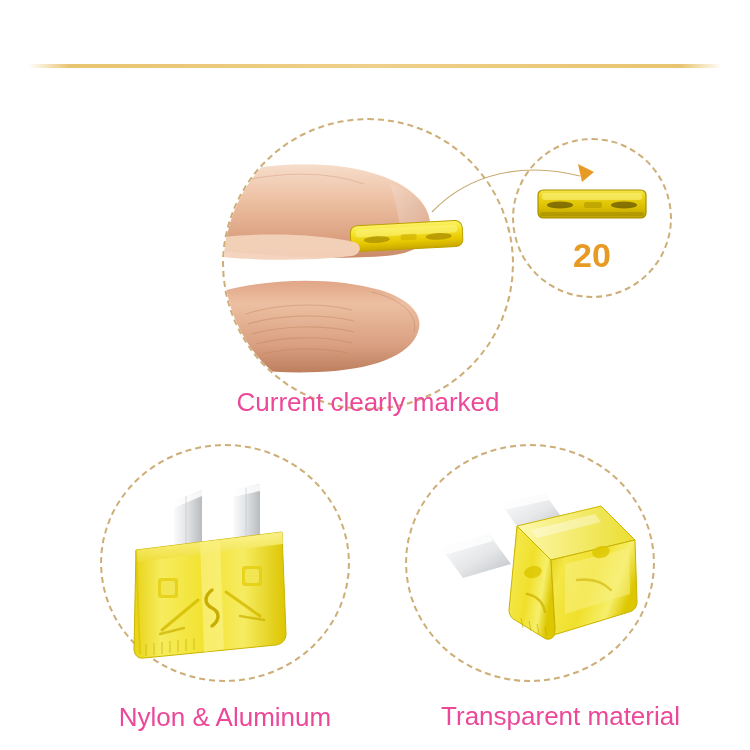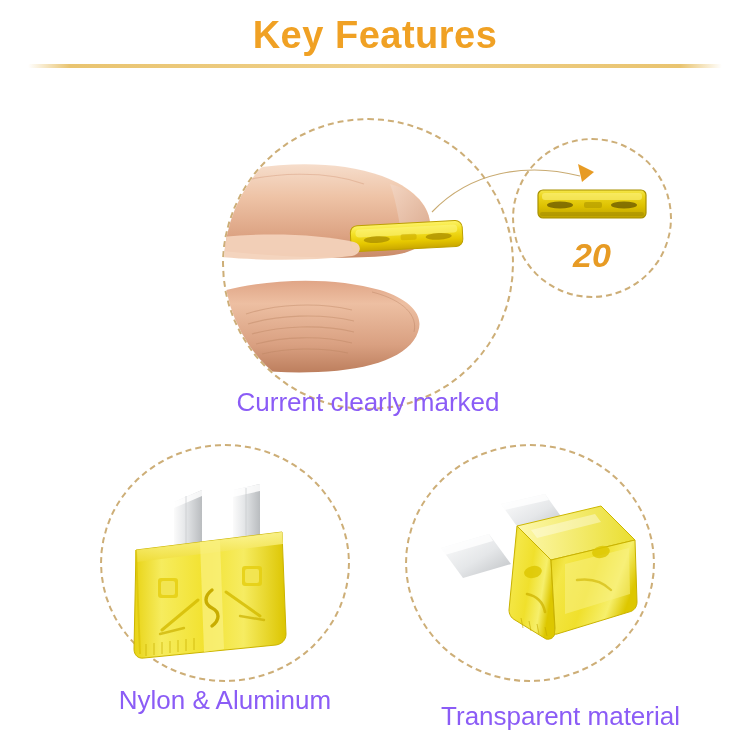--- a/index.html
+++ b/index.html
@@ -54,21 +54,21 @@
     border: 2px dashed #cdae77;
     border-radius: 50%;
     background: transparent;
     box-sizing: border-box;
   }
 
   
   .caption {
     position: absolute;
     text-align: center;
-    color: #8b5cf6;
+    color: #ec4899;
     font-size: 26px;
     line-height: 32px;
     white-space: nowrap;
   }
 
   .badge-number {
     position: absolute;
     text-align: center;
     color: #e79b24;
     font-size: 34px;
@@ -82,21 +82,20 @@
     position: absolute;
     pointer-events: none;
   }
   svg { display: block; overflow: visible; }
 </style>
 </head>
 <body>
 
 <div id="page">
 
-  <div id="header-title">Key Features</div>
   <div id="header-divider"></div>
 
   <div class="ring" style="left:222px; top:118px; width:292px; height:292px;"></div>
 
   <div class="art" style="left:222px; top:118px; width:292px; height:292px;">
     <svg width="292" height="292" viewBox="0 0 292 292">
       <defs>
         <clipPath id="clipRing1">
           <circle cx="146" cy="146" r="144"></circle>
         </clipPath>
@@ -195,21 +194,21 @@
           <rect x="4" y="3" width="100" height="7" rx="3" fill="#fbf27e" opacity="0.6"></rect>
           <ellipse cx="22" cy="15" rx="13" ry="3.6" fill="#6e5c00" opacity="0.8"></ellipse>
           <ellipse cx="86" cy="15" rx="13" ry="3.6" fill="#6e5c00" opacity="0.8"></ellipse>
           <rect x="46" y="12" width="18" height="6" rx="2" fill="#b59c00" opacity="0.7"></rect>
           <rect x="2" y="22" width="104" height="4" rx="2" fill="#9c8500" opacity="0.45"></rect>
         </g>
       </g>
     </svg>
   </div>
 
-  <div class="badge-number" style="left:512px; top:236px; width:160px;font-style:italic;">20</div>
+  <div class="badge-number" style="left:512px; top:236px; width:160px;">20</div>
 
   <div class="ring" style="left:100px; top:444px; width:250px; height:238px;"></div>
 
   <div class="art" style="left:100px; top:444px; width:250px; height:238px;">
     <svg width="250" height="238" viewBox="0 0 250 238">
       <defs>
         <linearGradient id="bodyF2" x1="0" y1="0" x2="1" y2="0">
           <stop offset="0%" stop-color="#e8d315"></stop>
           <stop offset="18%" stop-color="#f6ec5e"></stop>
           <stop offset="46%" stop-color="#f2e230"></stop>
@@ -268,21 +267,21 @@
           <path d="M 78 196 L 78 208"></path>
             <path d="M 86 195 L 86 207"></path>
           <path d="M 94 194 L 94 206"></path>
         </g>
 
         <path d="M 36 106 L 40 210" stroke="#d9c200" stroke-width="2" opacity="0.6"></path>
       </g>
     </svg>
   </div>
 
-  <div class="caption" style="left:75px; top:684px; width:300px;text-align:center;">Nylon &amp; Aluminum</div>
+  <div class="caption" style="left:75px; top:701px; width:300px;text-align:center;">Nylon &amp; Aluminum</div>
 
   <div class="ring" style="left:405px; top:444px; width:250px; height:238px;"></div>
 
   <div class="art" style="left:405px; top:444px; width:250px; height:238px;">
     <svg width="250" height="238" viewBox="0 0 250 238">
       <defs>
         <linearGradient id="bodyF3" x1="0" y1="0" x2="1" y2="0.4">
           <stop offset="0%" stop-color="#e3ce10"></stop>
           <stop offset="22%" stop-color="#f4e747"></stop>
           <stop offset="55%" stop-color="#f0e02c"></stop>

